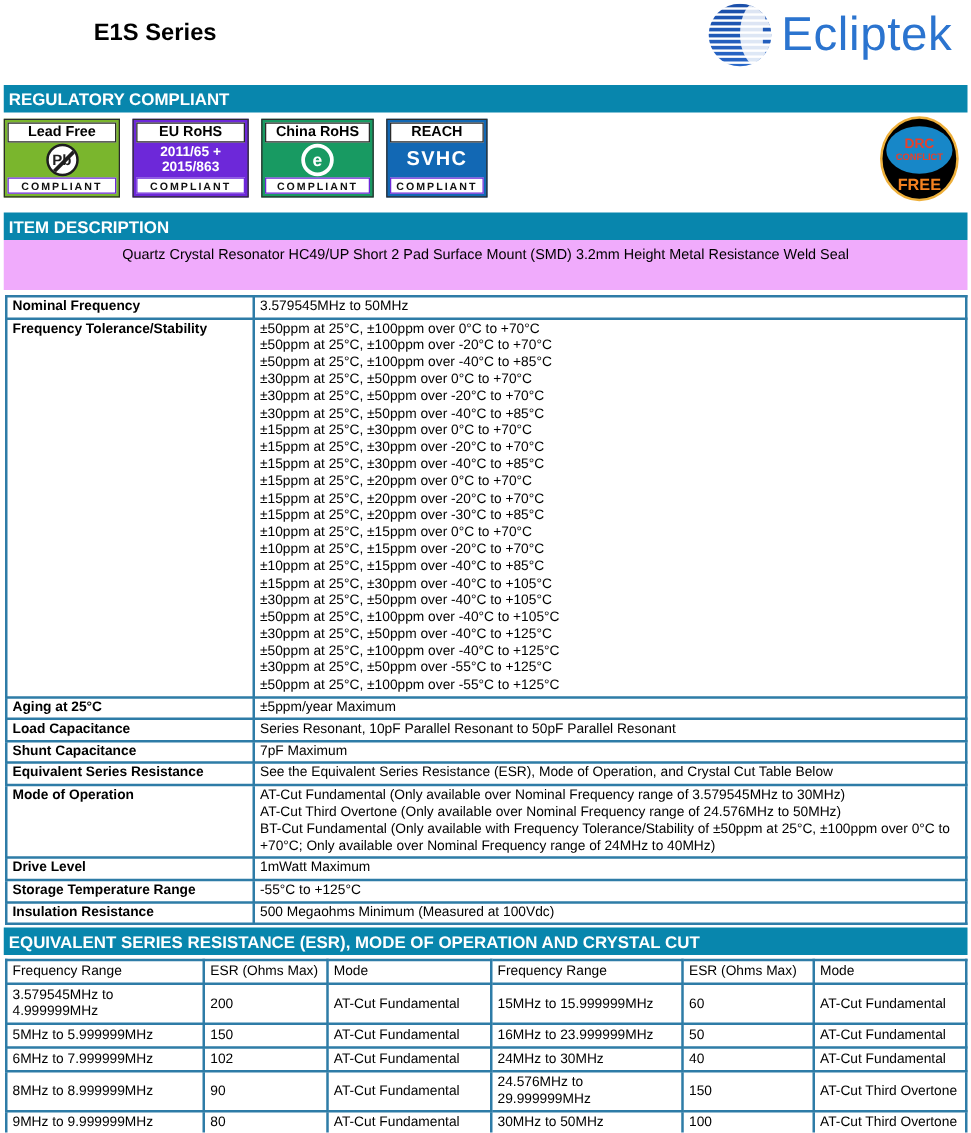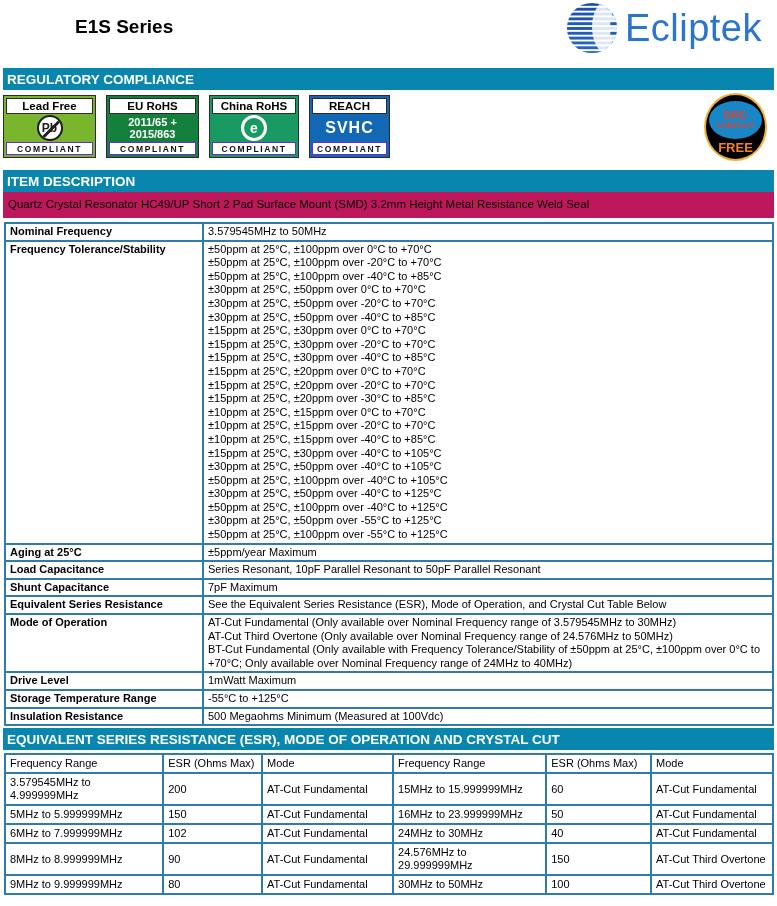--- a/index.html
+++ b/index.html
@@ -67,21 +67,21 @@
   }
   .drc-inner {
     position:absolute; top:6px; left:3px; right:3px; height:38px; background:#1787c8; border-radius:50%;
     display:flex; flex-direction:column; align-items:center; justify-content:center;
   }
   .drc-l1 { font-size:11px; font-weight:bold; color:#e8402a; line-height:11px; }
   .drc-l2 { font-size:7.5px; font-weight:bold; color:#e8402a; line-height:9px; }
   .drc-free { position:absolute; bottom:4px; width:100%; text-align:center; font-size:13px; font-weight:bold; color:#f58220; }
 
   
-  .desc { background:#be185d; font-size:11.5px; padding:6px 5px; height:26px; margin-top:0; }
+  .desc { background:#f0abfc; font-size:11.5px; padding:6px 5px; height:40px; margin-top:0;text-align:center; }
 
   
   table { border-collapse:collapse; }
   #spec-table { width:770px; margin:4px 0 0 1px; }
   #spec-table td { border:2px solid #2e7ca7; font-size:11px; vertical-align:top; padding:1px 5px 1px 4px; }
   #spec-table td.spec-label { width:198px; font-weight:bold; }
   .spec-line { line-height:13.6px; }
 
   
   #esr-table { width:770px; margin:3px 0 0 1px; }
@@ -121,33 +121,33 @@
           <rect x="48" y="11" width="6" height="3" fill="#1e55b2"></rect>
           <rect x="46" y="21" width="8" height="3" fill="#2059b7"></rect>
           <rect x="46" y="31" width="8" height="3" fill="#235ebd"></rect>
           <rect x="48" y="41" width="6" height="3" fill="#2663c3"></rect>
         </g>
       </svg>
       <span class="logo-text">Ecliptek</span>
     </div>
   </div>
 
-  <div class="banner reg">REGULATORY COMPLIANCE</div>
+  <div class="banner reg">REGULATORY COMPLIANT</div>
 
   <div class="badges-row">
 
     <div class="badge" style="background-color: rgb(122, 182, 45);">
       <div class="badge-title">Lead Free</div>
       <div class="badge-center">
         <span class="pb-icon">Pb</span>
       </div>
       <div class="badge-footer">COMPLIANT</div>
     </div>
 
-    <div class="badge" style="background-color: #15803d;">
+    <div class="badge" style="background-color: #6d28d9;">
       <div class="badge-title">EU RoHS</div>
       <div class="badge-center">
         <span class="eu-line">2011/65 +</span>
         <span class="eu-line">2015/863</span>
       </div>
       <div class="badge-footer">COMPLIANT</div>
     </div>
 
     <div class="badge china" style="background-color: rgb(24, 154, 98);">
       <div class="badge-title">China RoHS</div>

